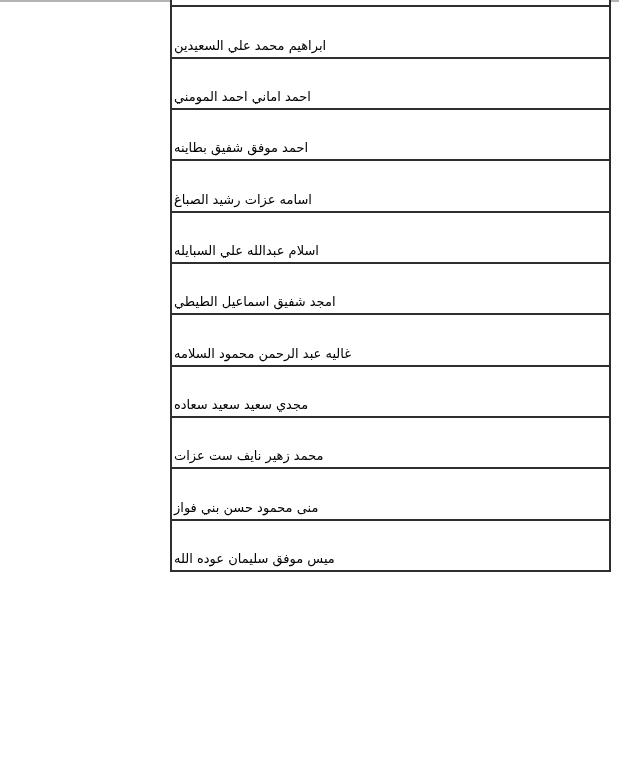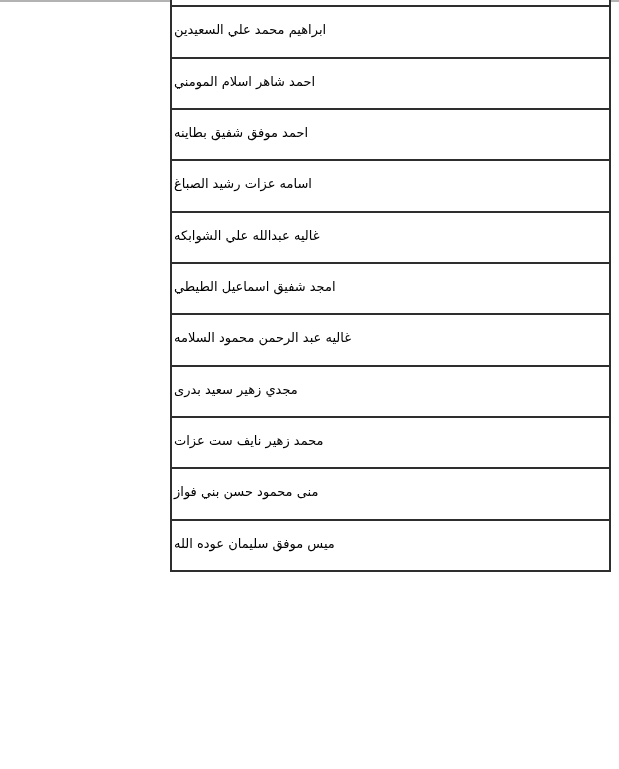--- a/index.html
+++ b/index.html
@@ -35,21 +35,21 @@
     border-left: 2px solid #2e2e2e;
     border-right: 2px solid #2e2e2e;
     border-top: 2px solid #2e2e2e;
     background: #ffffff;
   }
   .row {
     box-sizing: border-box;
     height: 51.33px;
     border-bottom: 2px solid #2e2e2e;
     display: flex;
-    align-items: center;
+    align-items: flex-end;
     justify-content: flex-end;
     direction: rtl;
     padding: 0 16px 3px 2px;
   }
   .row.partial {
     height: 51.33px;
   }
   .person-name {
     font-size: 13px;
     line-height: 16px;
@@ -65,39 +65,39 @@
 <div class="viewport">
   <div class="top-rule"></div>
 
   <div class="names-table">
     <div class="row partial"></div>
 
     <div class="row">
       <span class="person-name">ابراهيم محمد علي السعيدين</span>
     </div>
     <div class="row">
-      <span class="person-name">احمد شاهر اسلام المومني</span>
+      <span class="person-name">احمد اماني احمد المومني</span>
     </div>
     <div class="row">
       <span class="person-name">احمد موفق شفيق بطاينه</span>
     </div>
     <div class="row">
       <span class="person-name">اسامه عزات رشيد الصباغ</span>
     </div>
     <div class="row">
-      <span class="person-name">غاليه عبدالله علي الشوابكه</span>
+      <span class="person-name">اسلام عبدالله علي السبايله</span>
     </div>
     <div class="row">
       <span class="person-name">امجد شفيق اسماعيل الطيطي</span>
     </div>
     <div class="row">
       <span class="person-name">غاليه عبد الرحمن محمود السلامه</span>
     </div>
     <div class="row">
-      <span class="person-name">مجدي زهير سعيد بدرى</span>
+      <span class="person-name">مجدي سعيد سعيد سعاده</span>
     </div>
     <div class="row">
       <span class="person-name">محمد زهير نايف ست عزات</span>
     </div>
     <div class="row">
       <span class="person-name">منى محمود حسن بني فواز</span>
     </div>
     <div class="row">
       <span class="person-name">ميس موفق سليمان عوده الله</span>
     </div>

